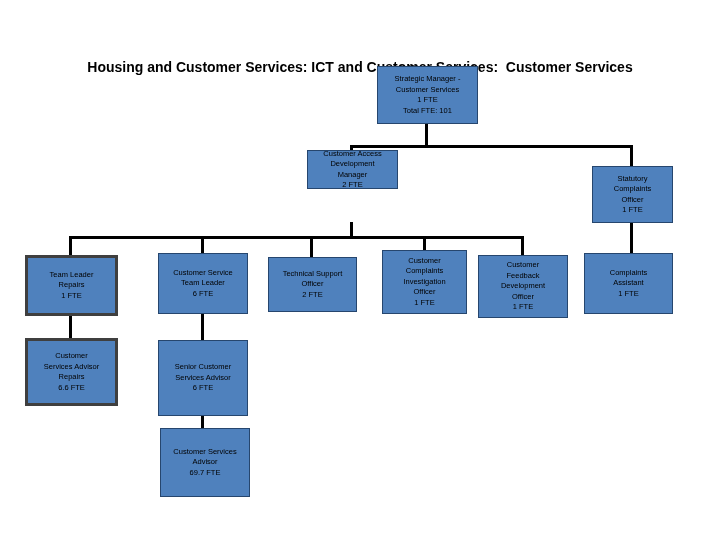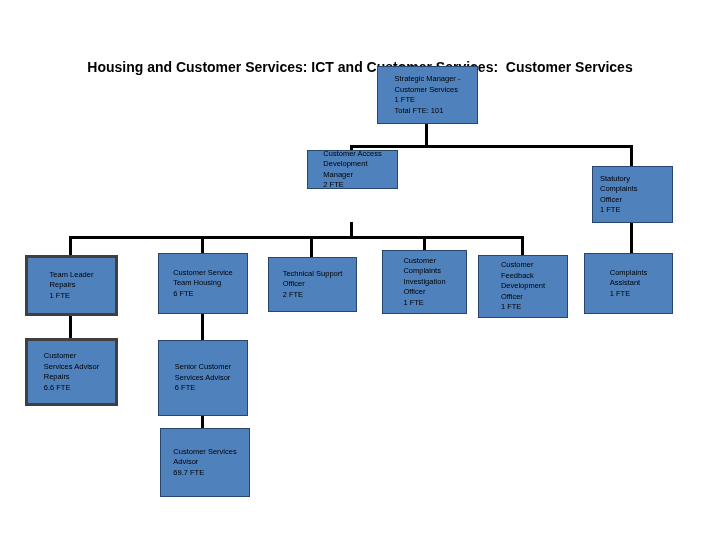--- a/index.html
+++ b/index.html
@@ -9,21 +9,21 @@
   }
   .page-title {
     position:absolute; top:19px; left:0; width:720px; text-align:center;
     font-weight:bold; font-size:14px; line-height:1.38; color:var(--text,#000000);
     white-space:pre-wrap;
   }
   .node {
     position:absolute; background:var(--box-fill,#4f81bd);
     border:1.5px solid var(--box-border,#26466e); box-sizing:border-box;
     display:flex; align-items:center; justify-content:center;
-    text-align:left; font-size:7.5px; line-height:10.5px; color:var(--text,#000000);
+    text-align:center; font-size:7.5px; line-height:10.5px; color:var(--text,#000000);
     padding:7px;
   }
   .node.highlight { border:3.5px solid var(--highlight-border,#3f3f3f); }
   .node .txt span { display:block; white-space:pre-line; }
   .conn { position:absolute; background:var(--connector,#000000); }
 </style>
 </head>
 <body>
 
 <div class="canvas">
@@ -76,21 +76,21 @@
   <div class="node highlight" style="left:25px;top:255px;width:93px;height:61px">
     <div class="txt">
       <span>Team Leader
 Repairs</span>
       <span>1 FTE</span>
     </div>
   </div>
   <div class="node" style="left:158px;top:253px;width:90px;height:61px">
     <div class="txt">
       <span>Customer Service
-Team Housing</span>
+Team Leader</span>
       <span>6 FTE</span>
     </div>
   </div>
   <div class="node" style="left:268px;top:257px;width:89px;height:55px">
     <div class="txt">
       <span>Technical Support
 Officer</span>
       <span>2 FTE</span>
     </div>
   </div>

